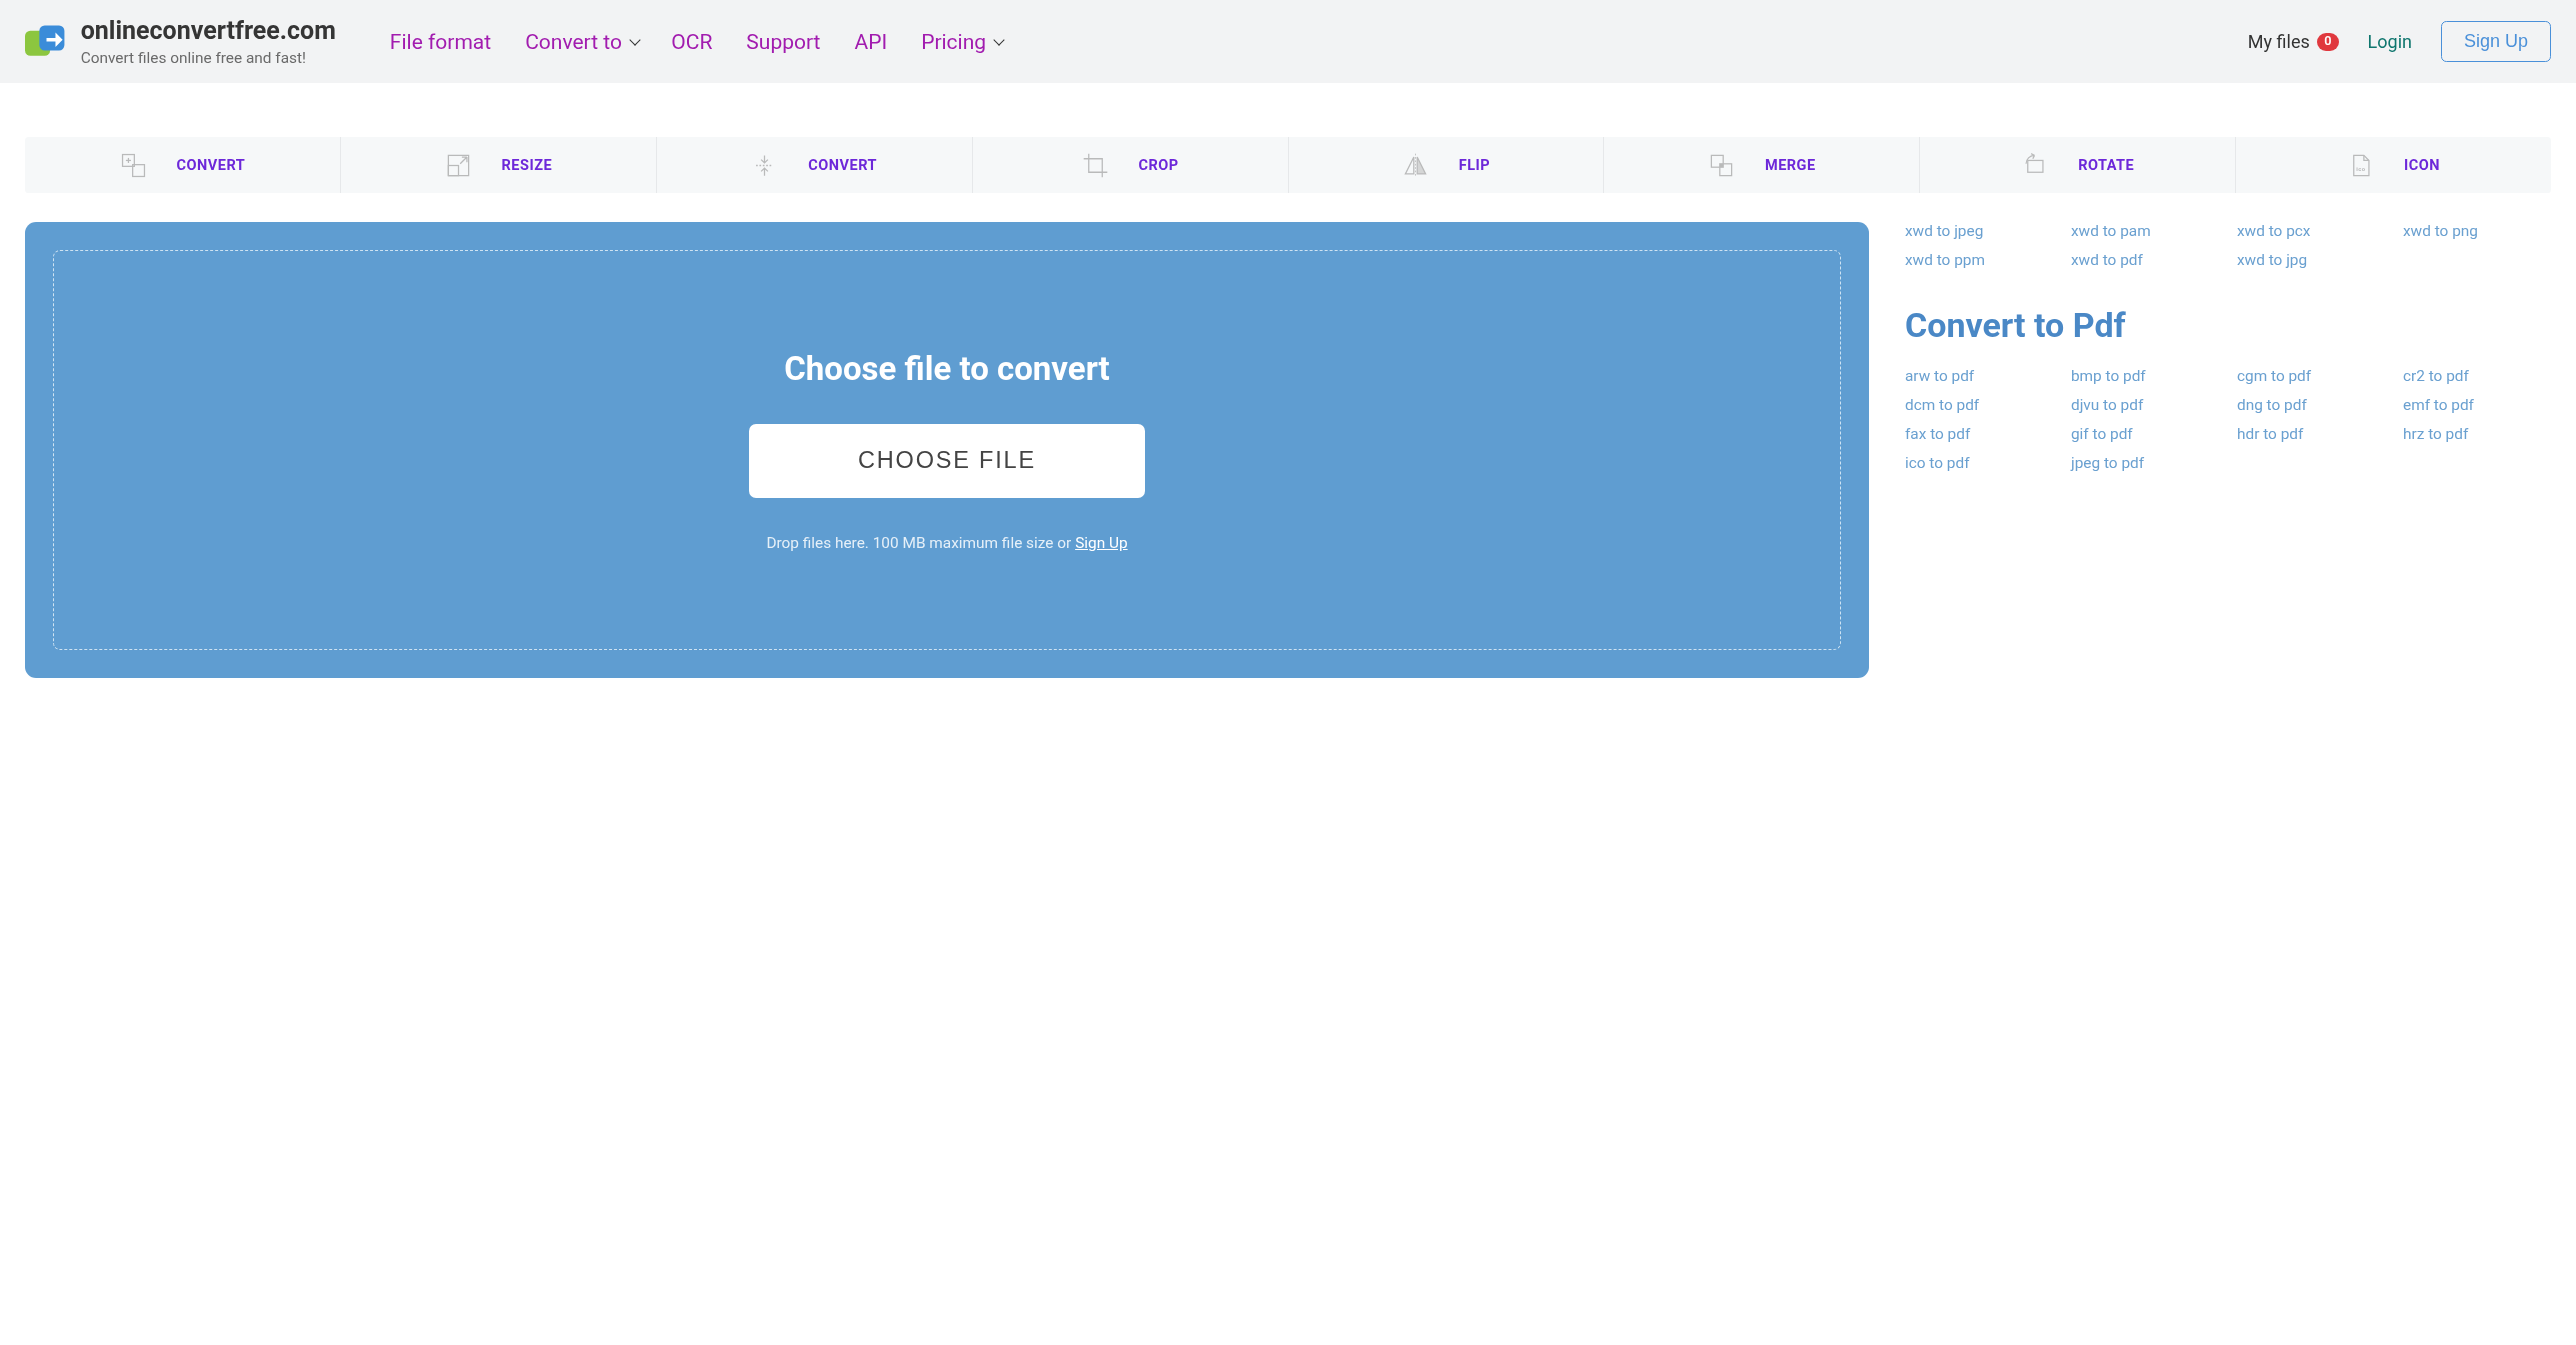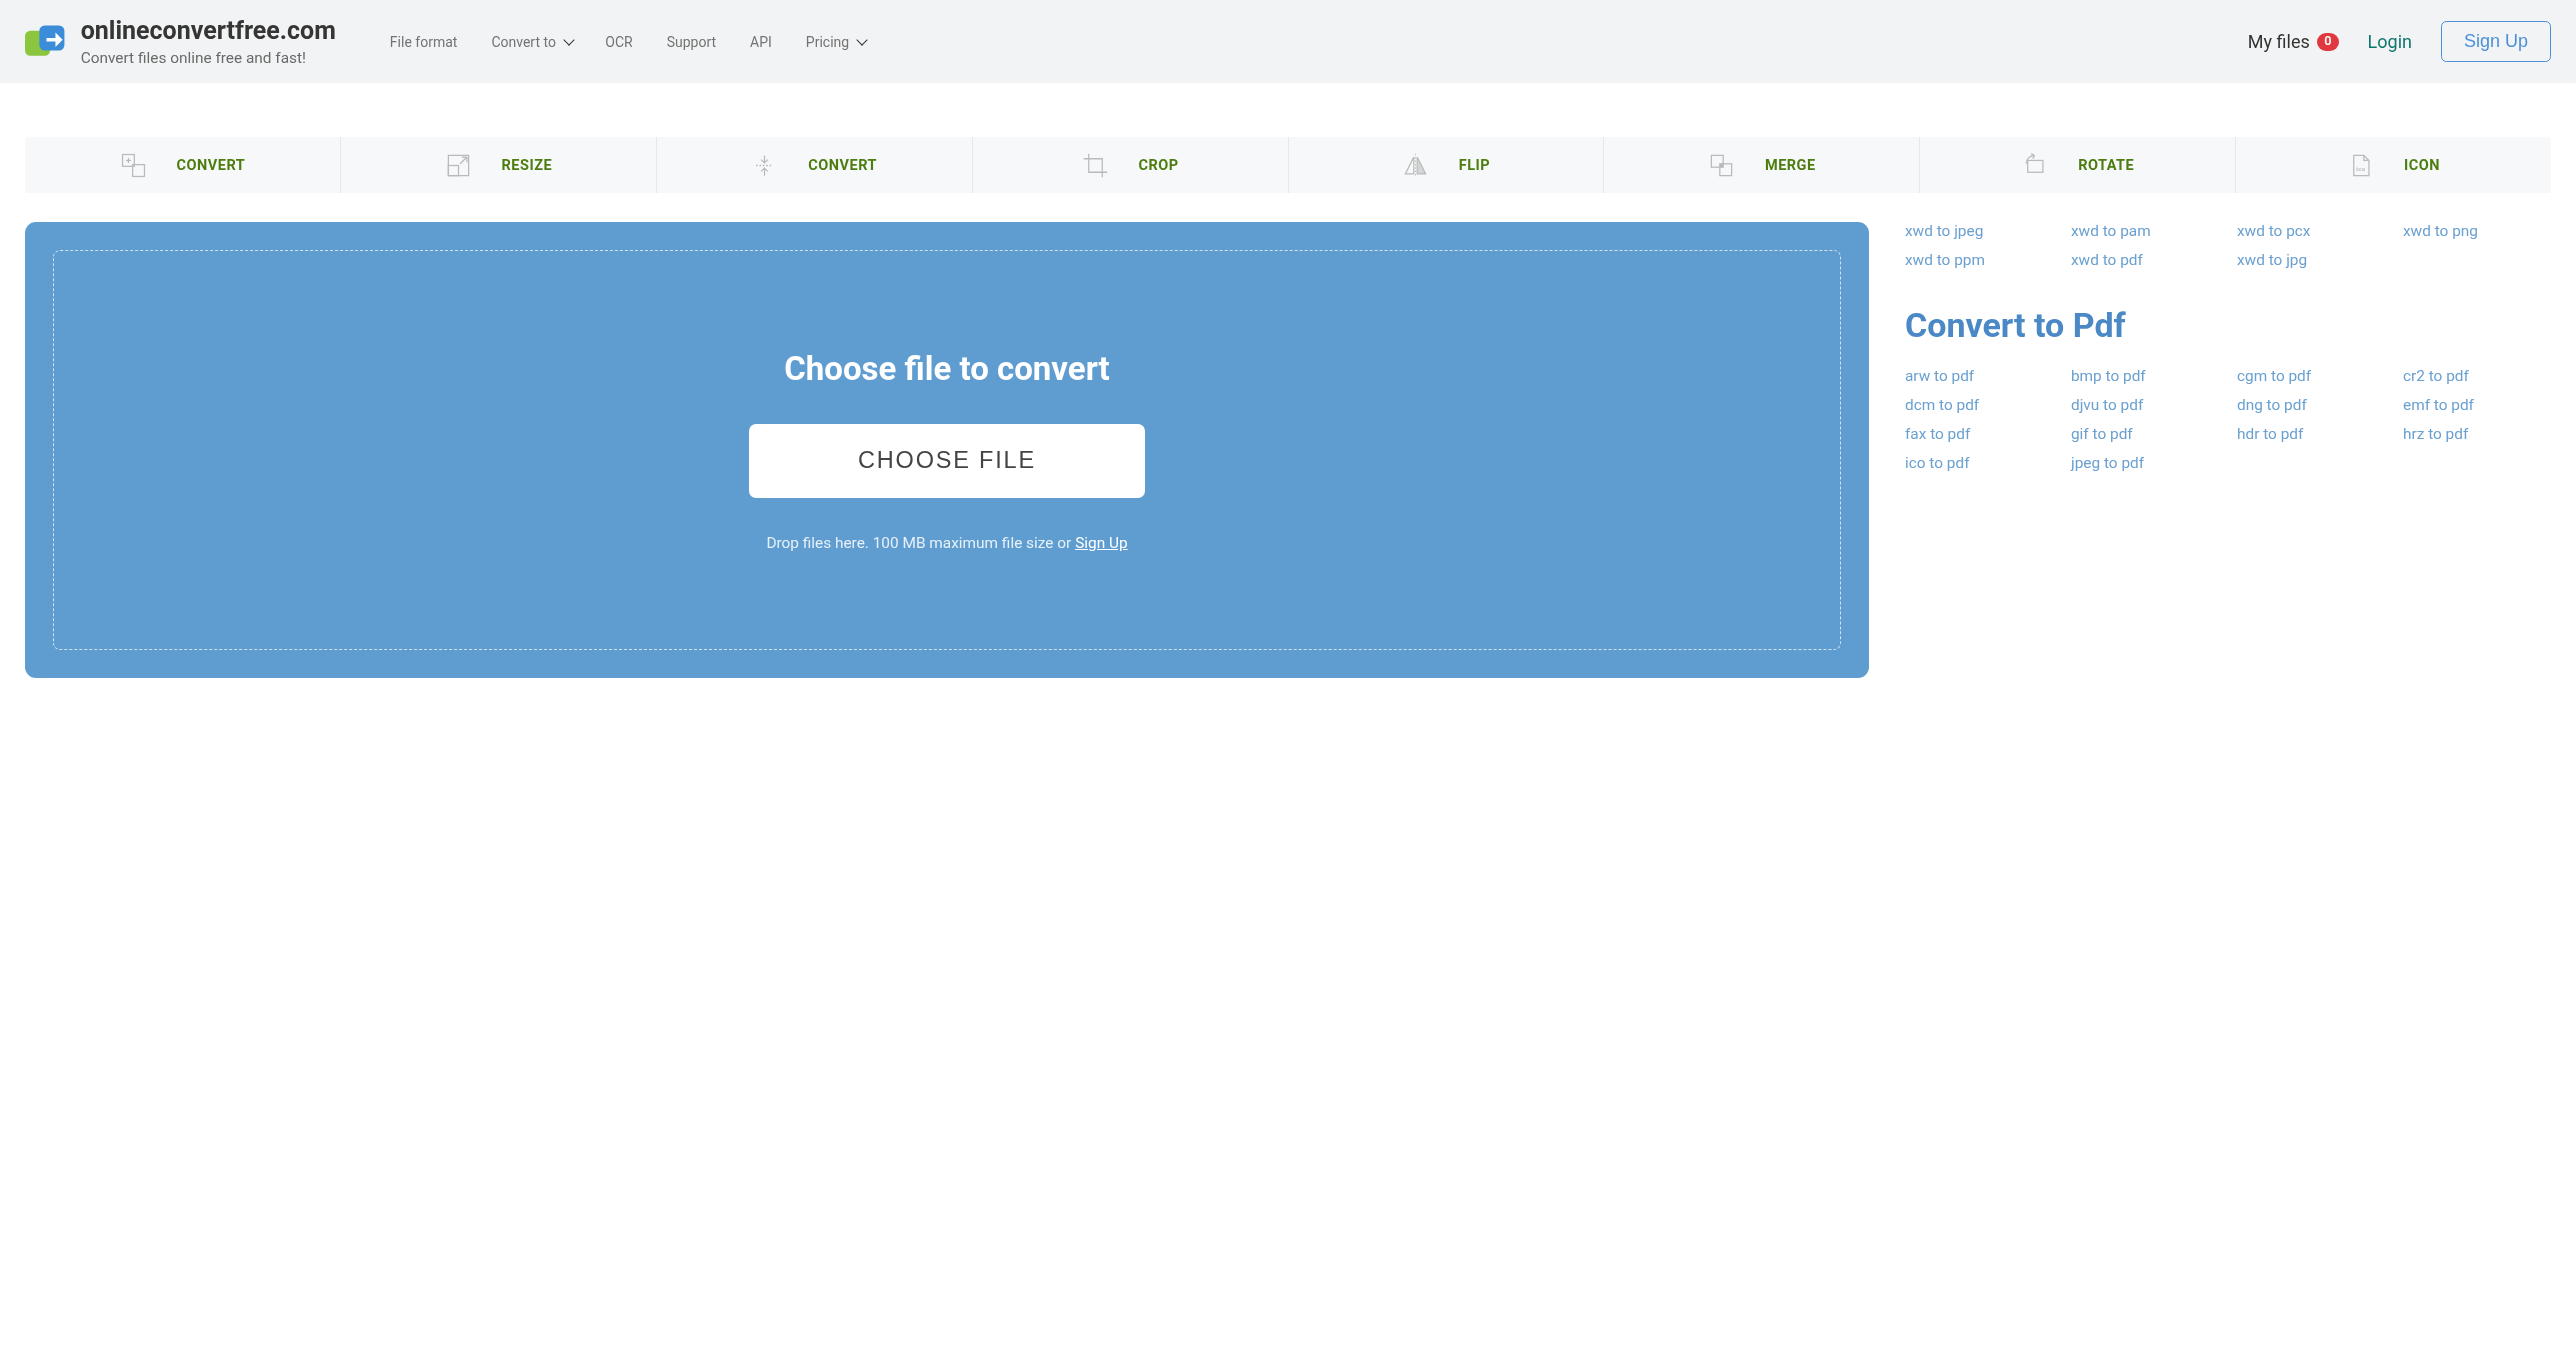--- a/index.html
+++ b/index.html
@@ -43,22 +43,22 @@
   color: #6a6a6a;
   margin-top: 3.6px;
 }
 .nav {
   display: flex;
   align-items: center;
   gap: 34px;
   margin-left: 18px;
 }
 .nav-item {
-  font-size: 14px;
-  color: #737373;
+  font-size: 21px;
+  color: #a21caf;
   cursor: pointer;
   display: flex;
   align-items: center;
   gap: 7.2px;
 }
 .chev {
   display: inline-block;
   width: 8.2px;
   height: 8.2px;
   border-right: 1.8px solid #333;
@@ -114,21 +114,21 @@
 }
 .tool-tab {
   flex: 1;
   display: flex;
   align-items: center;
   justify-content: center;
   gap: 30px;
   padding: 14.5px 0;
   font-size: 14.5px;
   font-weight: 700;
-  color: #4d7c0f;
+  color: #6d28d9;
   border-right: 0.9px solid #e6e8ea;
   cursor: pointer;
   letter-spacing: 0.5px;
 }
 .tool-tab:last-child {
   border-right: none;
 }
 .tool-icon {
   width: 27px;
   height: 27px;

